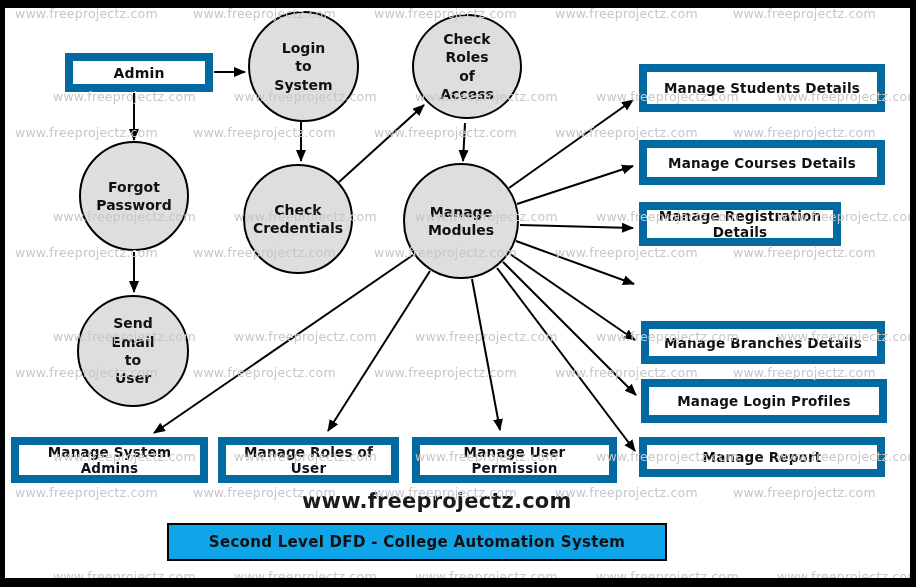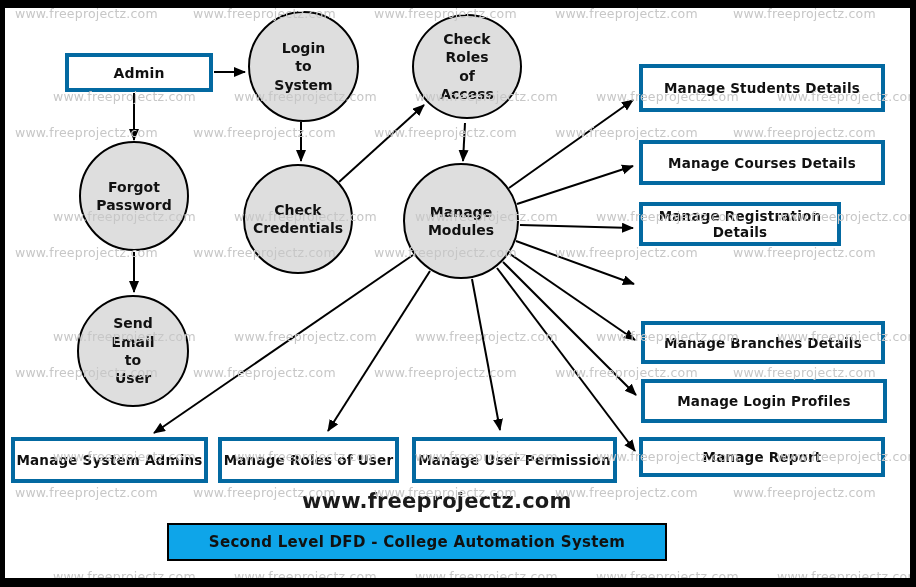--- a/index.html
+++ b/index.html
@@ -22,21 +22,21 @@
   }
 
   
   .node { position:absolute; z-index:10; display:flex; align-items:center; justify-content:center; box-sizing:border-box; }
   .proc {
     border:2px solid #000; border-radius:50%; background:#dedede;
     text-align:center; white-space:pre-line;
     font-weight:bold; font-size:14px; line-height:1.32; color:#111;
   }
   .box {
-    border:4px solid #0369a1; background:#fff; text-align:center;
+    border:8px solid #0369a1; background:#fff; text-align:center;
     font-weight:bold; font-size:13.5px; color:#111; letter-spacing:0.2px;
   }
   .entity { font-size:14px; }
   .brand {
     position:absolute; z-index:12; font-weight:bold; font-size:21px;
     color:#1b1b1b; letter-spacing:0.2px; white-space:nowrap;
   }
   .title-box {
     position:absolute; z-index:12; border:2px solid #000; background:#0ea5e9;
     display:flex; align-items:center; justify-content:center;

